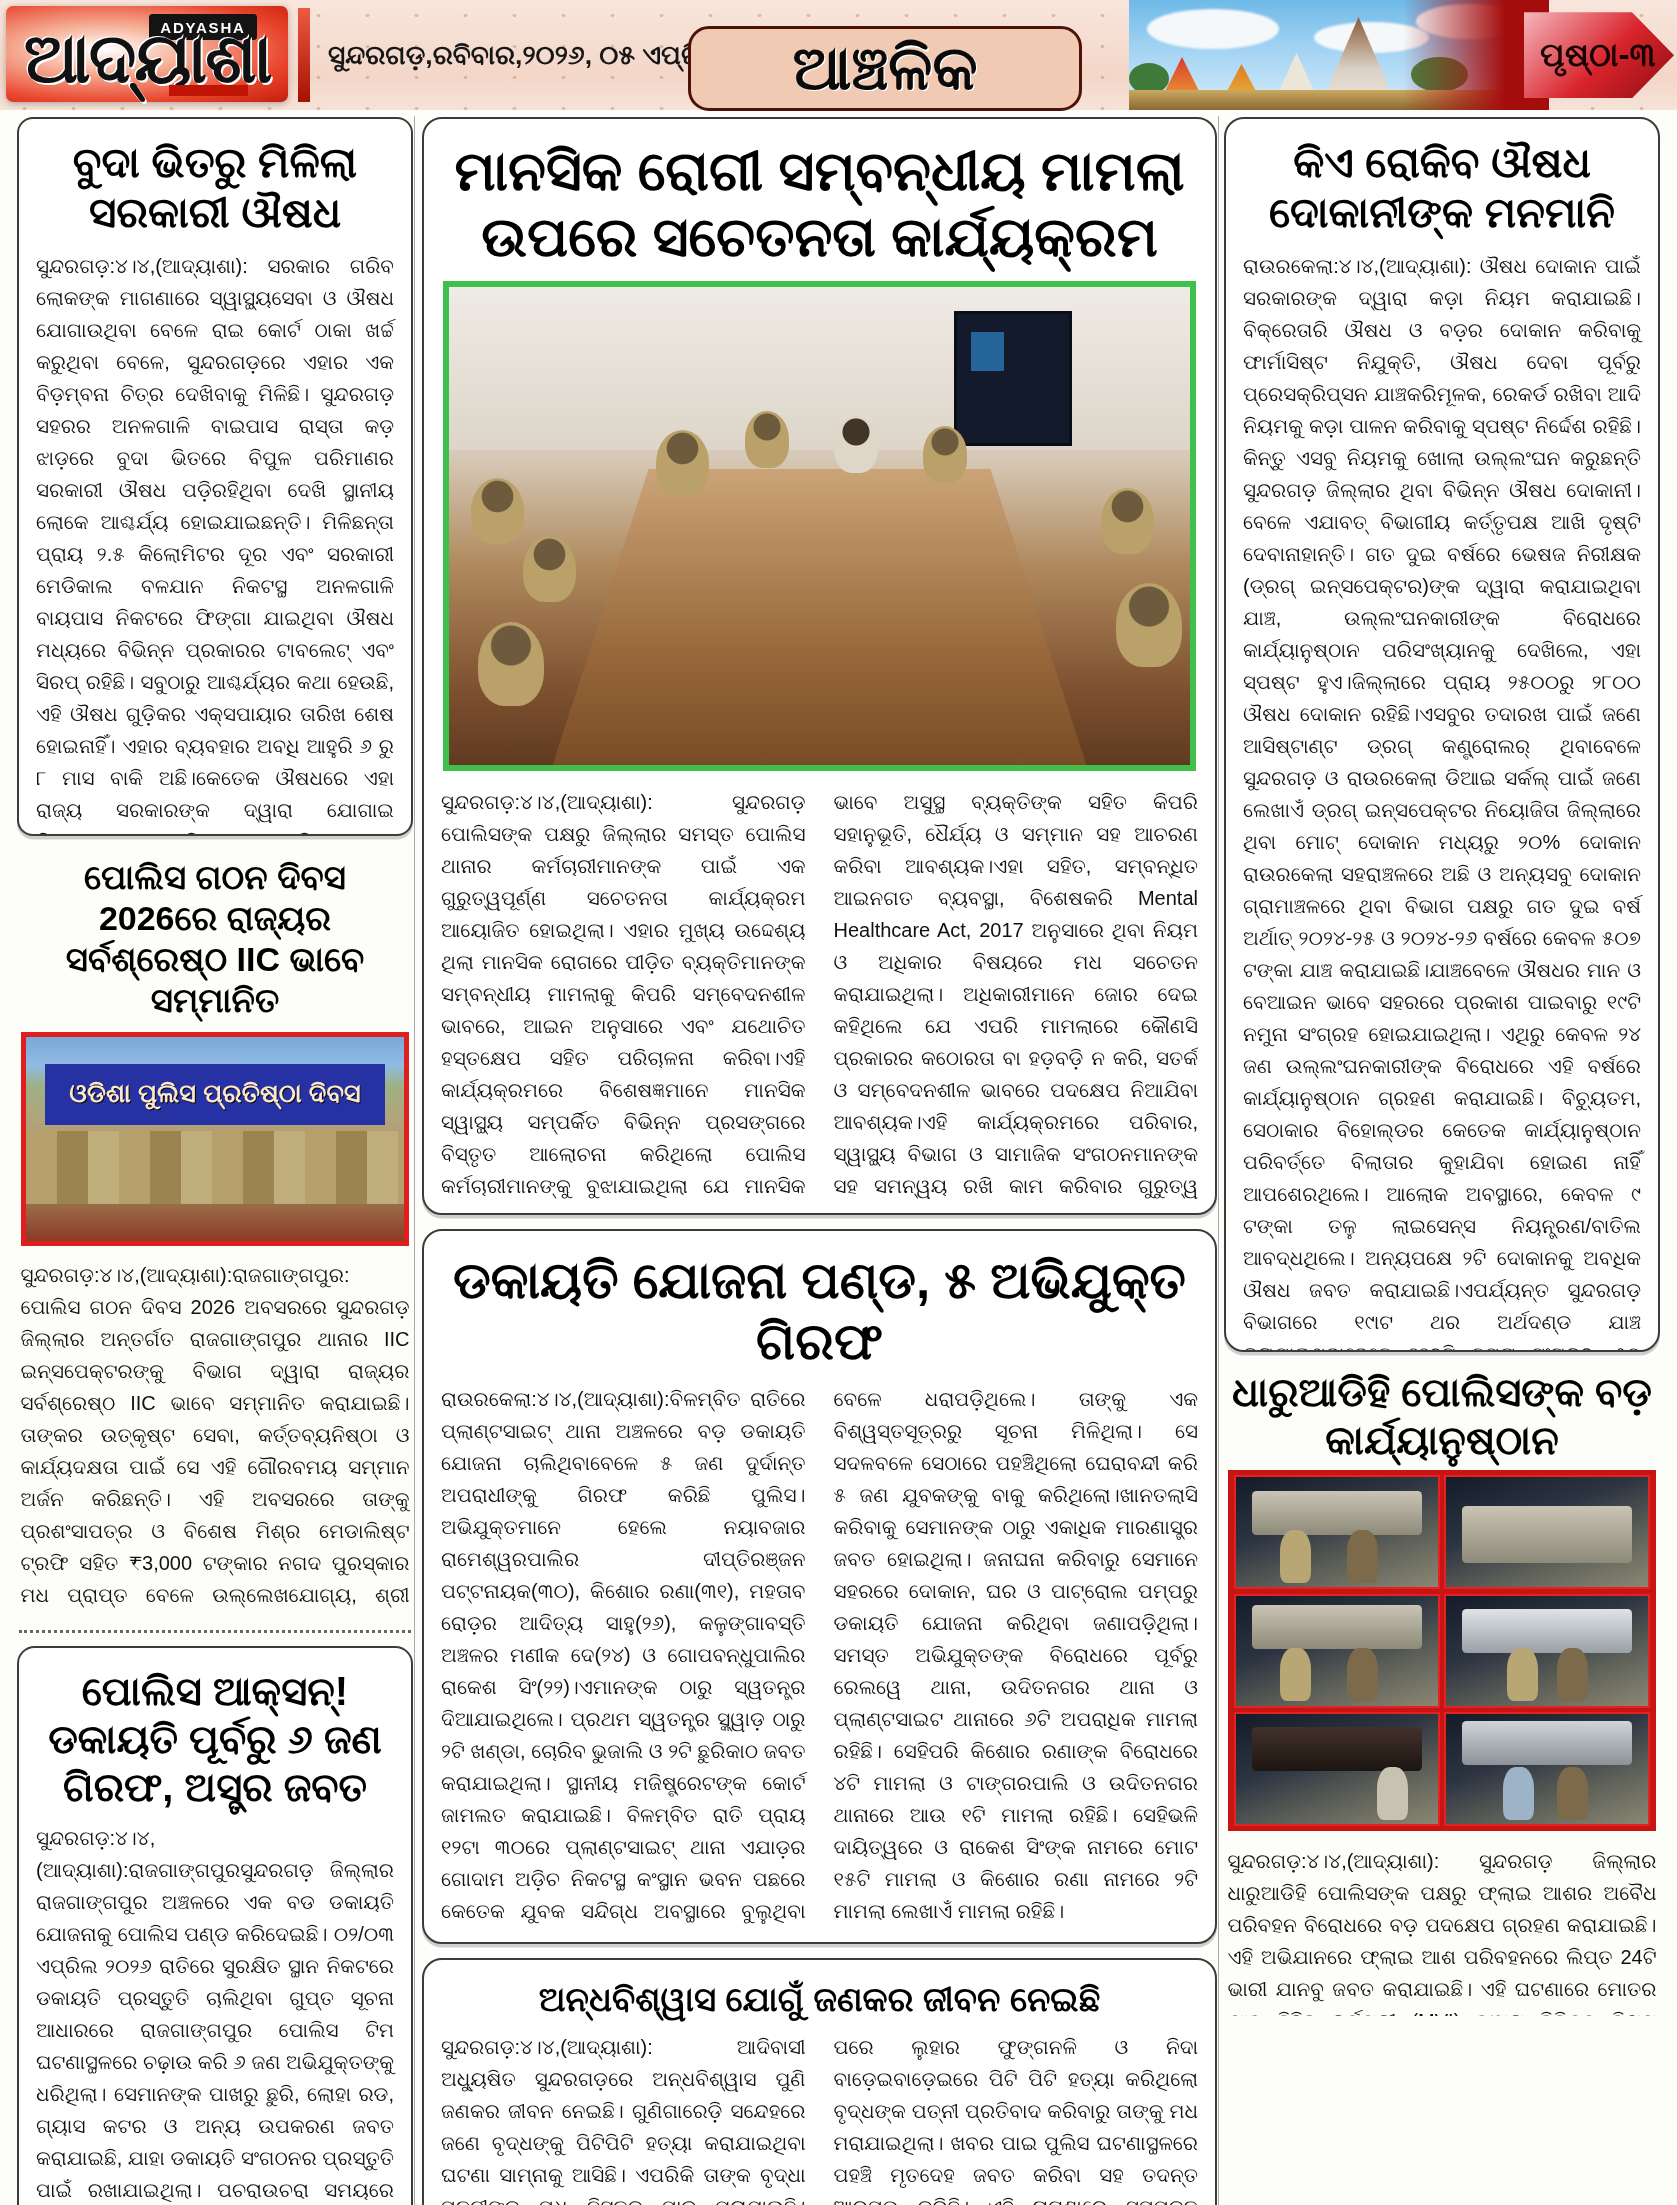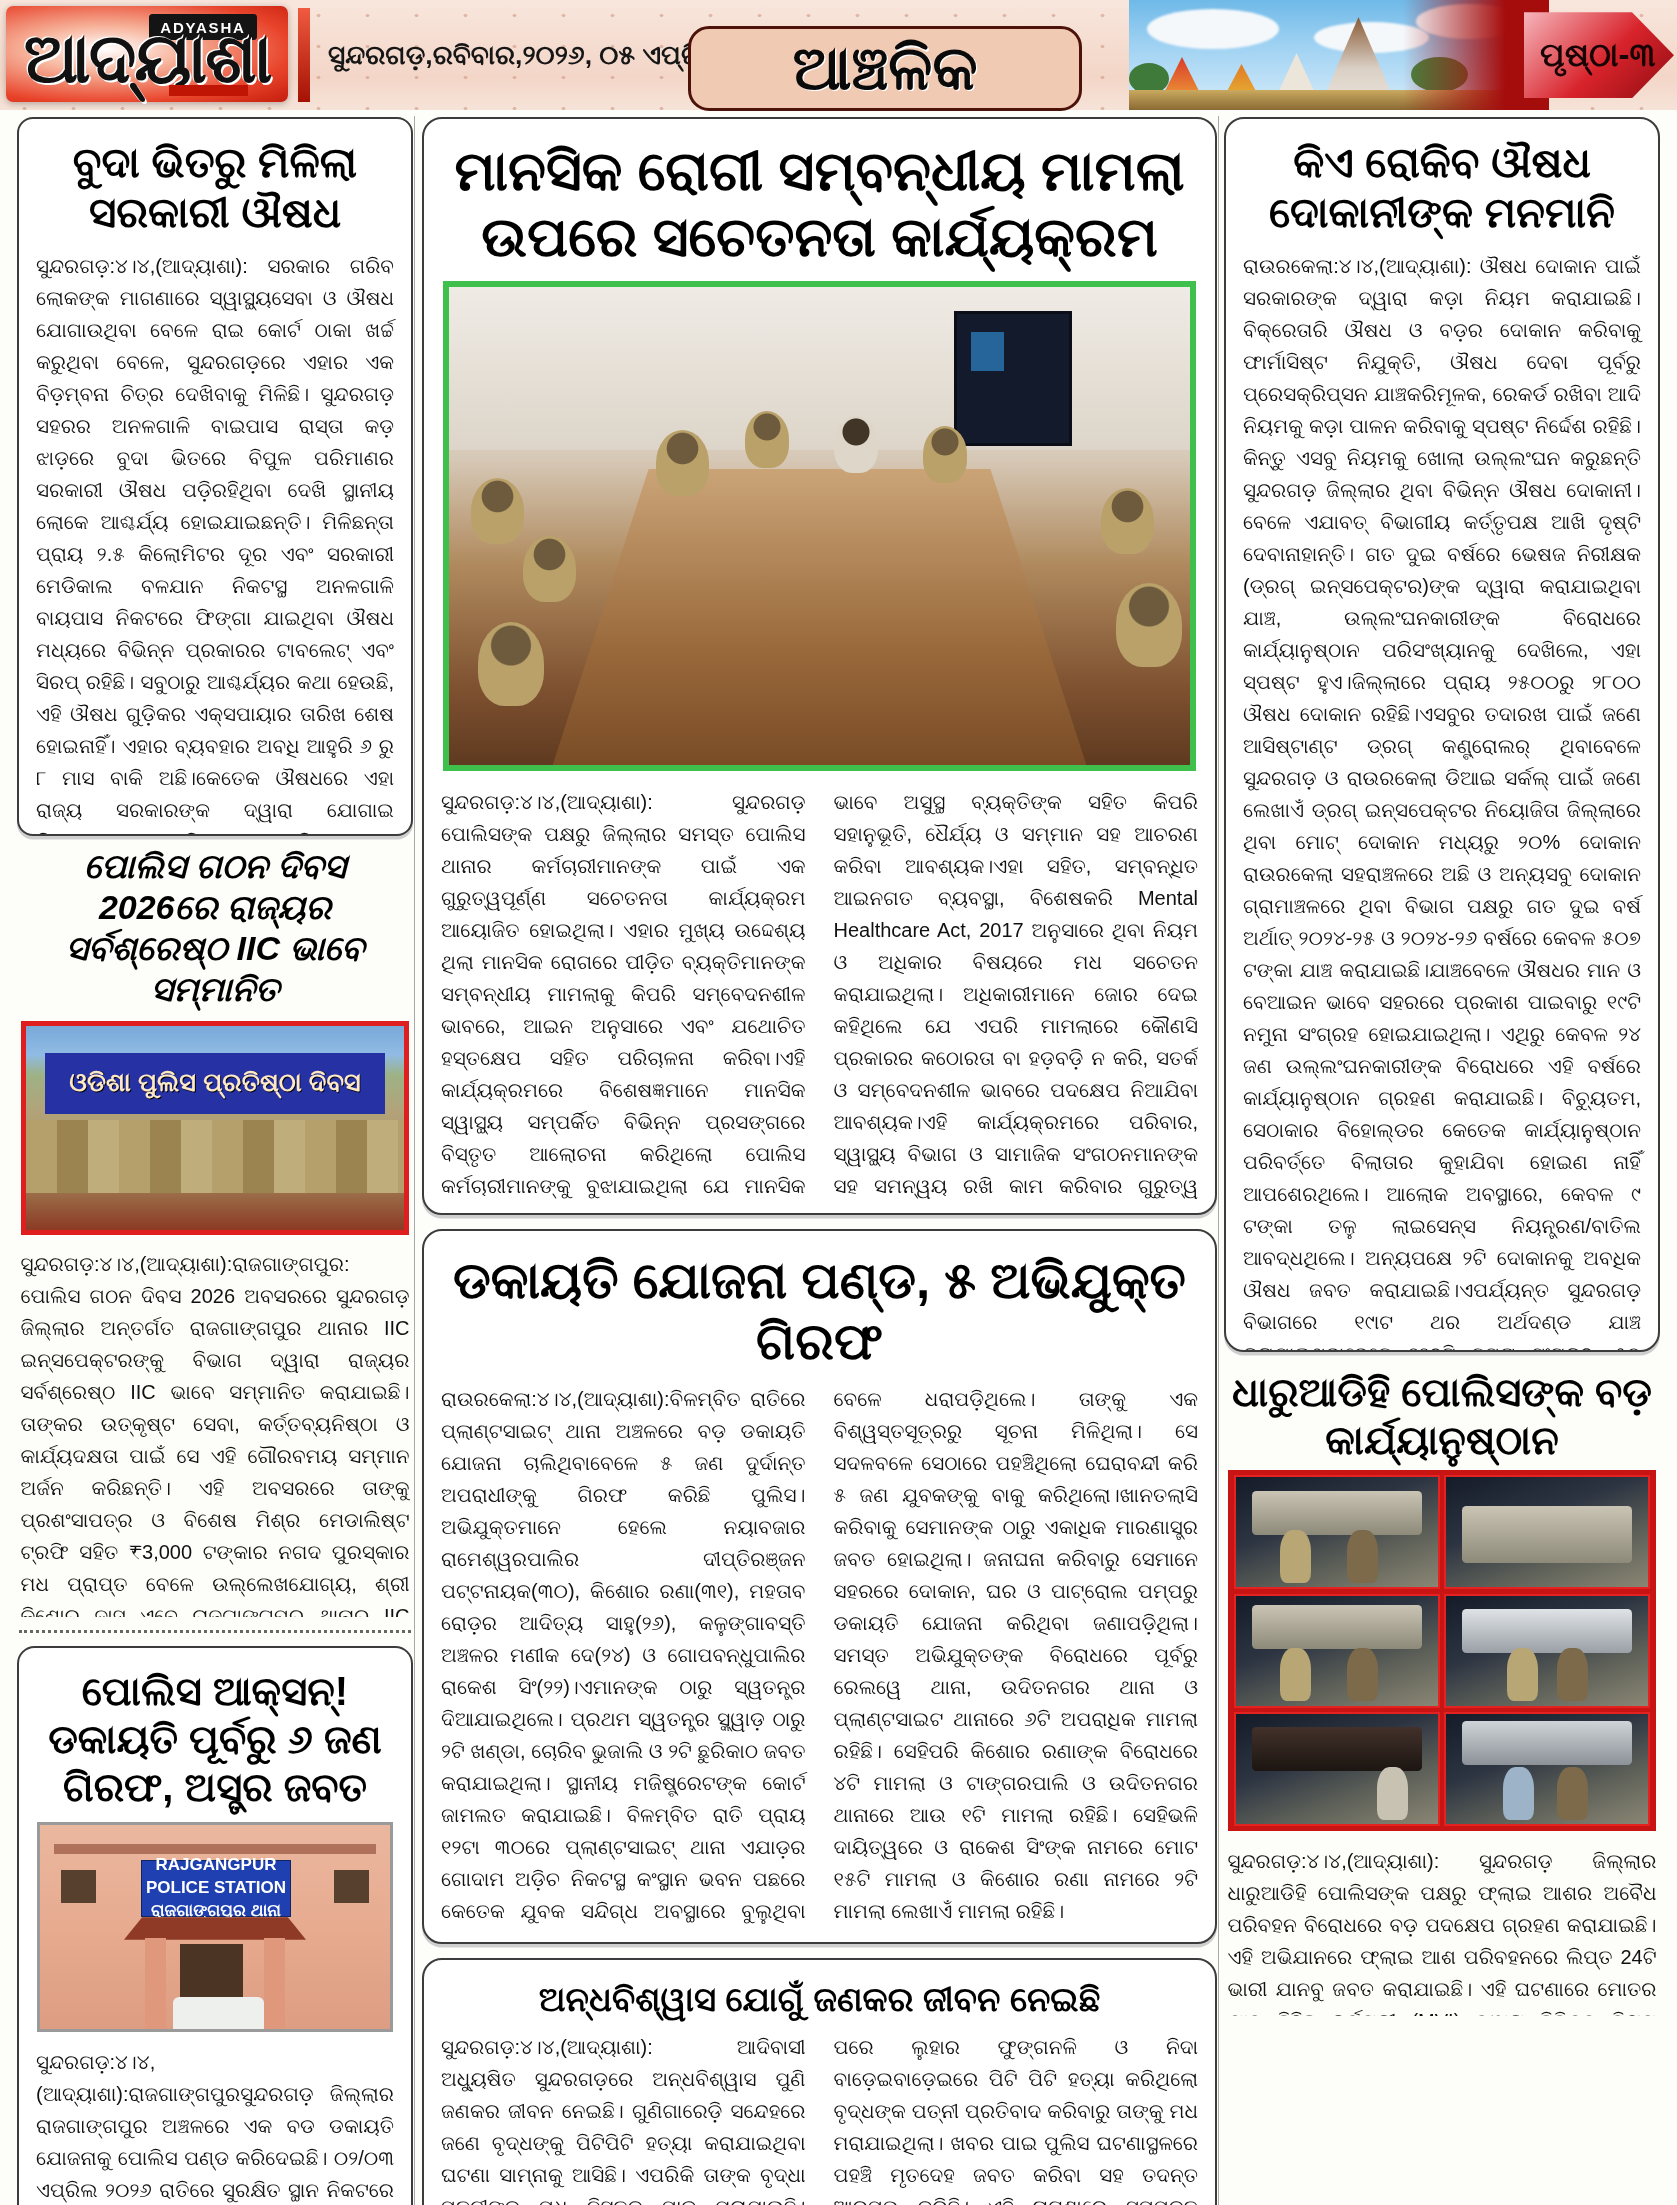--- a/index.html
+++ b/index.html
@@ -156,46 +156,32 @@
   <div class="v-sep sep2"></div>
 
   <div class="col col-left">
 
     <div class="article-box" style="height:719px;border-radius:16px;">
       <div class="headline h-96">ବୁଦା ଭିତରୁ ମିଳିଲା ସରକାରୀ ଔଷଧ</div>
       <div class="body-text">ସୁନ୍ଦରଗଡ଼:୪।୪,(ଆଦ୍ୟାଶା): ସରକାର ଗରିବ ଲୋକଙ୍କ ମାଗଣାରେ ସ୍ୱାସ୍ଥ୍ୟସେବା ଓ ଔଷଧ ଯୋଗାଉଥିବା ବେଳେ ରାଇ କୋର୍ଟ ଠାକା ଖର୍ଚ୍ଚ କରୁଥିବା ବେଳେ, ସୁନ୍ଦରଗଡ଼ରେ ଏହାର ଏକ ବିଡ଼ମ୍ବନା ଚିତ୍ର ଦେଖିବାକୁ ମିଳିଛି। ସୁନ୍ଦରଗଡ଼ ସହରର ଅନଳଗାଳି ବାଇପାସ ରାସ୍ତା କଡ଼ ଝାଡ଼ରେ ବୁଦା ଭିତରେ ବିପୁଳ ପରିମାଣର ସରକାରୀ ଔଷଧ ପଡ଼ିରହିଥିବା ଦେଖି ସ୍ଥାନୀୟ ଲୋକେ ଆଶ୍ଚର୍ଯ୍ୟ ହୋଇଯାଇଛନ୍ତି। ମିଳିଛନ୍ତା ପ୍ରାୟ ୨.୫ କିଲୋମିଟର ଦୂର ଏବଂ ସରକାରୀ ମେଡିକାଲ ବଳଯାନ ନିକଟସ୍ଥ ଅନଳଗାଳି ବାୟପାସ ନିକଟରେ ଫିଙ୍ଗା ଯାଇଥିବା ଔଷଧ ମଧ୍ୟରେ ବିଭିନ୍ନ ପ୍ରକାରର ଟାବଲେଟ୍ ଏବଂ ସିରପ୍ ରହିଛି। ସବୁଠାରୁ ଆଶ୍ଚର୍ଯ୍ୟର କଥା ହେଉଛି, ଏହି ଔଷଧ ଗୁଡ଼ିକର ଏକ୍ସପାୟାର ତାରିଖ ଶେଷ ହୋଇନାହିଁ। ଏହାର ବ୍ୟବହାର ଅବଧି ଆହୁରି ୬ ରୁ ୮ ମାସ ବାକି ଅଛି।କେତେକ ଔଷଧରେ ଏହା ରାଜ୍ୟ ସରକାରଙ୍କ ଦ୍ୱାରା ଯୋଗାଇ ଦିଆଯାଇଥିବା ବାରି ହୋଇପଡୁଛି। ତେବେ କେଉଁମାନେ ଏଭଳି କାମ କରିଛନ୍ତି ତାହା ଏବେ ପ୍ରଶ୍ନବାଚୀ ସୃଷ୍ଟି କରିଛି ଏବଂ ଏହି ଘଟଣା ଏବେ ଅଞ୍ଚଳରେ ଚର୍ଚ୍ଚାର ବିଷୟ ପାଲଟିଛି ଏବଂ ଦୋଷୀଙ୍କ ବିରୋଧରେ ଦୃଢ କାର୍ଯ୍ୟାନୁଷ୍ଠାନ ପାଇଁ ଦାବି ହେଉଛି।</div>
     </div>
 
     <div class="article-plain" style="height:781px;">
-      <div class="headline h-84" style="margin-top:5px;font-style:italic;">ପୋଲିସ ଗଠନ ଦିବସ 2026ରେ ରାଜ୍ୟର ସର୍ବଶ୍ରେଷ୍ଠ IIC ଭାବେ ସମ୍ମାନିତ</div>
+      <div class="headline h-84" style="margin-top:16px;">ପୋଲିସ ଗଠନ ଦିବସ 2026ରେ ରାଜ୍ୟର ସର୍ବଶ୍ରେଷ୍ଠ IIC ଭାବେ ସମ୍ମାନିତ</div>
       <div class="photo photo-policegroup">
         <div class="pg-banner">ଓଡିଶା ପୁଲିସ ପ୍ରତିଷ୍ଠା ଦିବସ</div>
         <div class="pg-crowd"></div>
       </div>
       <div class="body-text" style="height:463px;overflow:hidden;">ସୁନ୍ଦରଗଡ଼:୪।୪,(ଆଦ୍ୟାଶା):ରାଜଗାଙ୍ଗପୁର: ପୋଲିସ ଗଠନ ଦିବସ 2026 ଅବସରରେ ସୁନ୍ଦରଗଡ଼ ଜିଲ୍ଲାର ଅନ୍ତର୍ଗତ ରାଜଗାଙ୍ଗପୁର ଥାନାର IIC ଇନ୍ସପେକ୍ଟରଙ୍କୁ ବିଭାଗ ଦ୍ୱାରା ରାଜ୍ୟର ସର୍ବଶ୍ରେଷ୍ଠ IIC ଭାବେ ସମ୍ମାନିତ କରାଯାଇଛି। ତାଙ୍କର ଉତ୍କୃଷ୍ଟ ସେବା, କର୍ତ୍ତବ୍ୟନିଷ୍ଠା ଓ କାର୍ଯ୍ୟଦକ୍ଷତା ପାଇଁ ସେ ଏହି ଗୌରବମୟ ସମ୍ମାନ ଅର୍ଜନ କରିଛନ୍ତି। ଏହି ଅବସରରେ ତାଙ୍କୁ ପ୍ରଶଂସାପତ୍ର ଓ ବିଶେଷ ମିଶ୍ର ମେଡାଲିଷ୍ଟ ଟ୍ରଫି ସହିତ ₹3,000 ଟଙ୍କାର ନଗଦ ପୁରସ୍କାର ମଧ ପ୍ରାପ୍ତ ବେଳେ ଉଲ୍ଲେଖଯୋଗ୍ୟ, ଶ୍ରୀ କିଶୋର ଦାସ ଏବେ ରାଜଗାଙ୍ଗପୁର ଥାନାର IIC ଭାବେ କାର୍ଯ୍ୟରତ ଥାଇ ପ୍ଲାନିଂ ଅଞ୍ଚଳରେ ଶାନ୍ତି-ଶୃଙ୍ଖଳା ରକ୍ଷା, ଅପରାଧ ନିୟନ୍ତ୍ରଣ ଓ ଜନସାଧାରଣଙ୍କ ସହ ସୁଦୃଢ ସମ୍ପର୍କ ସ୍ଥାପନ ଲକ୍ଷ୍ୟରେ ଭୂମିକା ନିର୍ବାହ କରୁଛନ୍ତି। ଏହି ସଫଳତା ପାଇଁ ରାଜଗାଙ୍ଗପୁର ପୋଲିସ ଗର୍ବିତ ଏବଂ ଏହି ସମ୍ମାନ ଅନ୍ୟ ପୋଲିସ କର୍ମଚାରୀମାନଙ୍କ ପାଇଁ ପ୍ରେରଣାର ଉତ୍ସ ହେବ ବୋଲି କୁହାଯାଇଛି।</div>
     </div>
 
     <div class="dashed-rule"></div>
 
     <div class="article-box" style="height:1072px;border-radius:17.6px;">
       <div class="headline h-88">ପୋଲିସ ଆକ୍ସନ୍! ଡକାୟତି ପୂର୍ବରୁ ୬ ଜଣ ଗିରଫ, ଅସ୍ତ୍ର ଜବତ</div>
-      <div class="photo photo-station">
-        <div class="st-roofline"></div>
-        <div class="st-winL"></div>
-        <div class="st-winR"></div>
-        <div class="st-sign">
-          <span>RAJGANGPUR POLICE STATION</span>
-          <span>ରାଜଗାଙ୍ଗପୁର ଥାନା</span>
-        </div>
-        <div class="st-canopy"></div>
-        <div class="st-pillarL"></div>
-        <div class="st-pillarR"></div>
-        <div class="st-door"></div>
-        <div class="st-van"></div>
-      </div>
       <div class="body-text">ସୁନ୍ଦରଗଡ଼:୪।୪,(ଆଦ୍ୟାଶା):ରାଜଗାଙ୍ଗପୁରସୁନ୍ଦରଗଡ଼ ଜିଲ୍ଲାର ରାଜଗାଙ୍ଗପୁର ଅଞ୍ଚଳରେ ଏକ ବଡ ଡକାୟତି ଯୋଜନାକୁ ପୋଲିସ ପଣ୍ଡ କରିଦେଇଛି। ୦୨/୦୩ ଏପ୍ରିଲ ୨୦୨୬ ରାତିରେ ସୁରକ୍ଷିତ ସ୍ଥାନ ନିକଟରେ ଡକାୟତି ପ୍ରସ୍ତୁତି ଚାଲିଥିବା ଗୁପ୍ତ ସୂଚନା ଆଧାରରେ ରାଜଗାଙ୍ଗପୁର ପୋଲିସ ଟିମ ଘଟଣାସ୍ଥଳରେ ଚଢ଼ାଉ କରି ୬ ଜଣ ଅଭିଯୁକ୍ତଙ୍କୁ ଧରିଥିଲା। ସେମାନଙ୍କ ପାଖରୁ ଛୁରି, ଲୋହା ରଡ, ଗ୍ୟାସ କଟର ଓ ଅନ୍ୟ ଉପକରଣ ଜବତ କରାଯାଇଛି, ଯାହା ଡକାୟତି ସଂଗଠନର ପ୍ରସ୍ତୁତି ପାଇଁ ରଖାଯାଇଥିଲା। ପଚରାଉଚରା ସମୟରେ ଗିରଫ ଅଭିଯୁକ୍ତମାନଙ୍କ ଠାରୁ ବିଭିନ୍ନ ପର୍ଯ୍ୟାୟର ଅପରାଧ ସାମଗ୍ରୀ ମିଳିଛି। ଗିରଫ ଅଭିଯୁକ୍ତଙ୍କ ନାମ: ବୃଷ ସାଗର, ଗୋପାଳ ରାୟ, ମ.ଟି. ନୌଶାଦିକ ଭେଙ୍କା, ସଲମାନ ନାୟକ, ସୁମିତ ଭେଙ୍କା ଓ ଖାରଭେଲ ଏସ.ଟି.। ରଡିକ ଏହି ଘଟଣାରେ ଥାନା କେସ ନଂ 203, ତାରିଖ 03.04.2026, ଧାରା 310(4)/310(5) BNS ଅନୁସାରେ ମାମଲା ରଜଷ୍ଟର କରାଯାଇଛି। ଗିରଫ ଅଭିଯୁକ୍ତମାନଙ୍କୁ ଆଦାଲତକୁ ପ୍ରେରଣ କରାଯାଇଛି। ସୁନ୍ଦରଗଡ଼ ଜିଲ୍ଲା ପୋଲିସ ପକ୍ଷରୁ ସ୍ପଷ୍ଟ କରାଯାଇଛି ଯେ ଏପରି ଅପରାଧୀୟ କାର୍ଯ୍ୟକଳାପ ପ୍ରତି କୌଣସି ସହିଷ୍ଣୁତା ଦେଖାଯିବ ନାହିଁ ଏବଂ ଲୋକଙ୍କ ସୁରକ୍ଷା ପାଇଁ କଠୋର ପଦକ୍ଷେପ ଜାରି ରହିବ।</div>
     </div>
   </div>
 
   <div class="col col-center">
 
     <div class="article-box" style="height:1098px;">
       <div class="headline h-124">ମାନସିକ ରୋଗୀ ସମ୍ବନ୍ଧୀୟ ମାମଲା ଉପରେ ସଚେତନତା କାର୍ଯ୍ୟକ୍ରମ</div>
       <div class="photo photo-meeting">
         <div class="mt-wall"></div>

